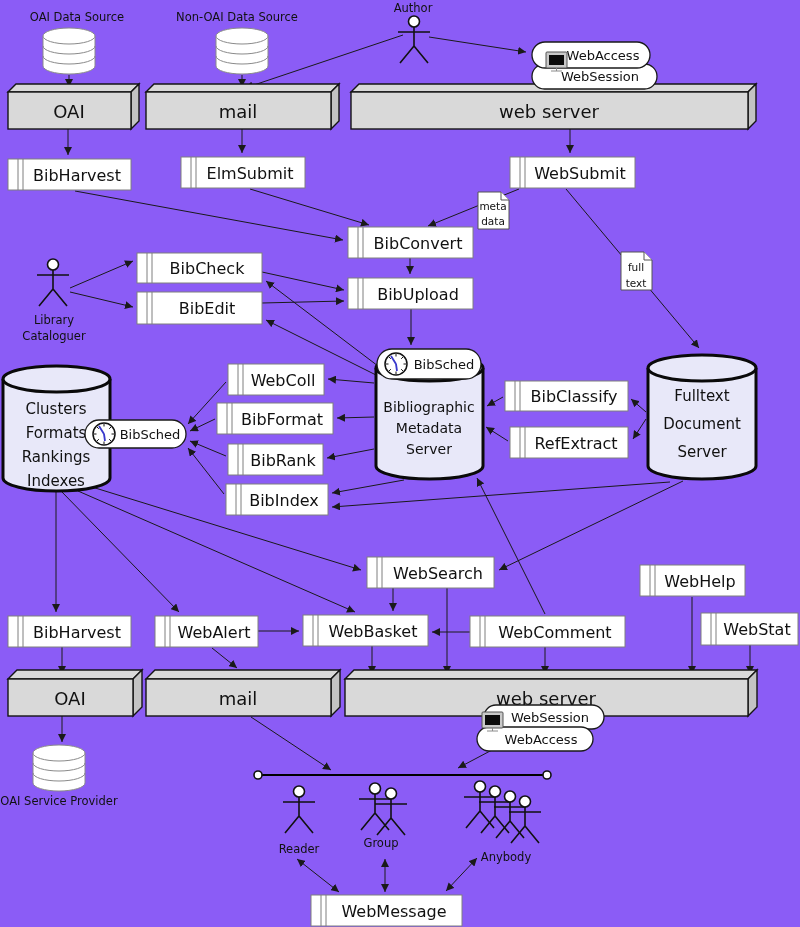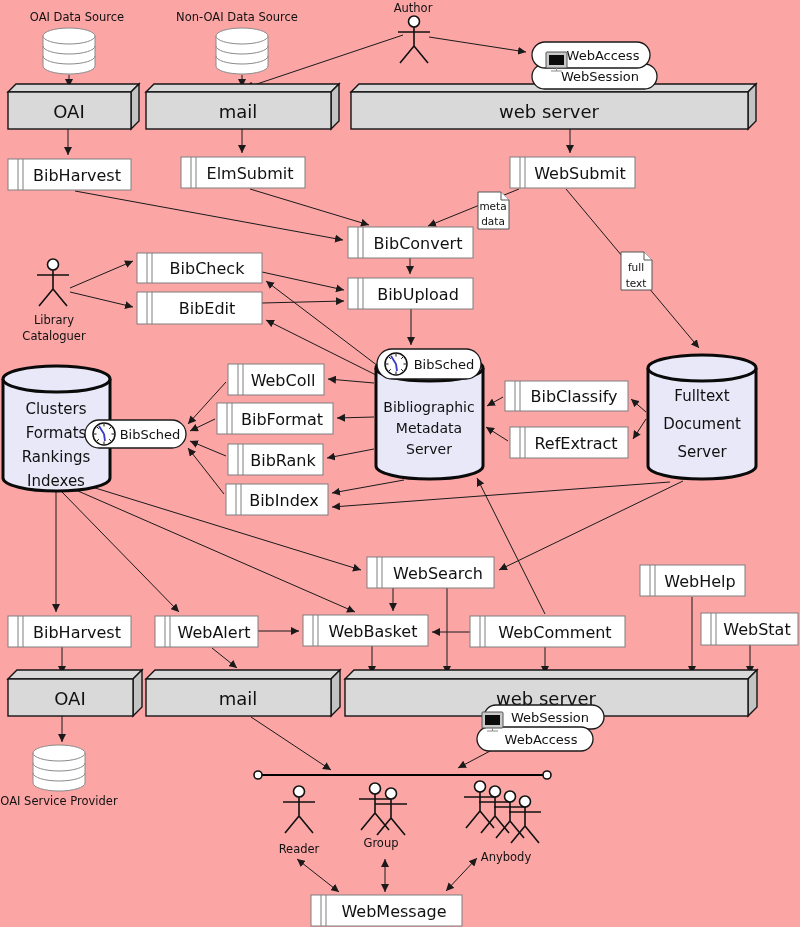--- a/index.html
+++ b/index.html
@@ -1,16 +1,16 @@
 <!DOCTYPE html>
 <html><head>
 <meta charset="utf-8">
 <style>
   html,body{margin:0;padding:0;background:#fff;}
-  .stage{position:relative;width:800px;height:927px;background:#fca5a5;overflow:hidden;}
+  .stage{position:relative;width:800px;height:927px;background:#8b5cf6;overflow:hidden;}
   svg text{font-family:"DejaVu Sans","Liberation Sans",sans-serif;fill:#111;dominant-baseline:central;}
   .mod{fill:#ffffff;stroke:#7f7f7f;stroke-width:1;}
   .mstrip{stroke:#7f7f7f;stroke-width:1;fill:none;}
   .mt{font-size:16px;text-anchor:middle;}
   .b3{fill:#d9d9d9;stroke:#141414;stroke-width:1.4;}
   .b3s{fill:#c3c3c3;stroke:#141414;stroke-width:1.4;}
   .bt{font-size:18px;text-anchor:middle;}
   .cyl{fill:#e8e8f9;stroke:#0a0a0a;stroke-width:3;}
   .ct{font-size:14px;text-anchor:middle;}
   .ct2{font-size:15px;text-anchor:middle;}

